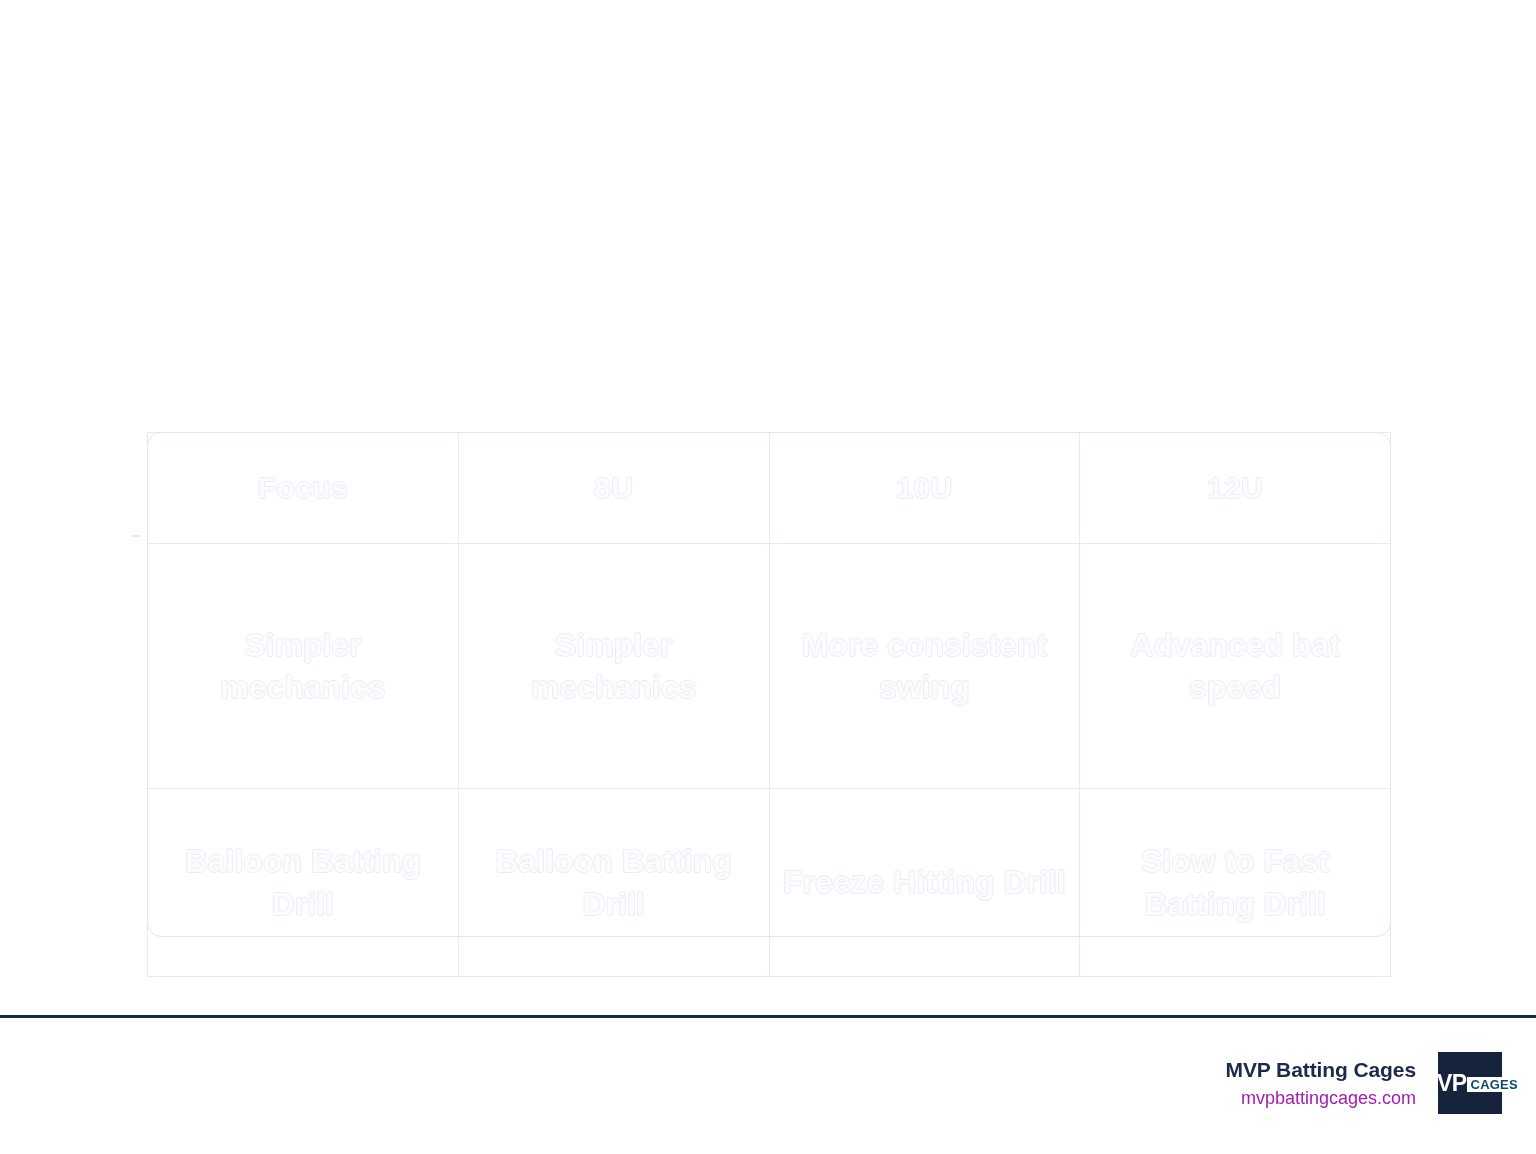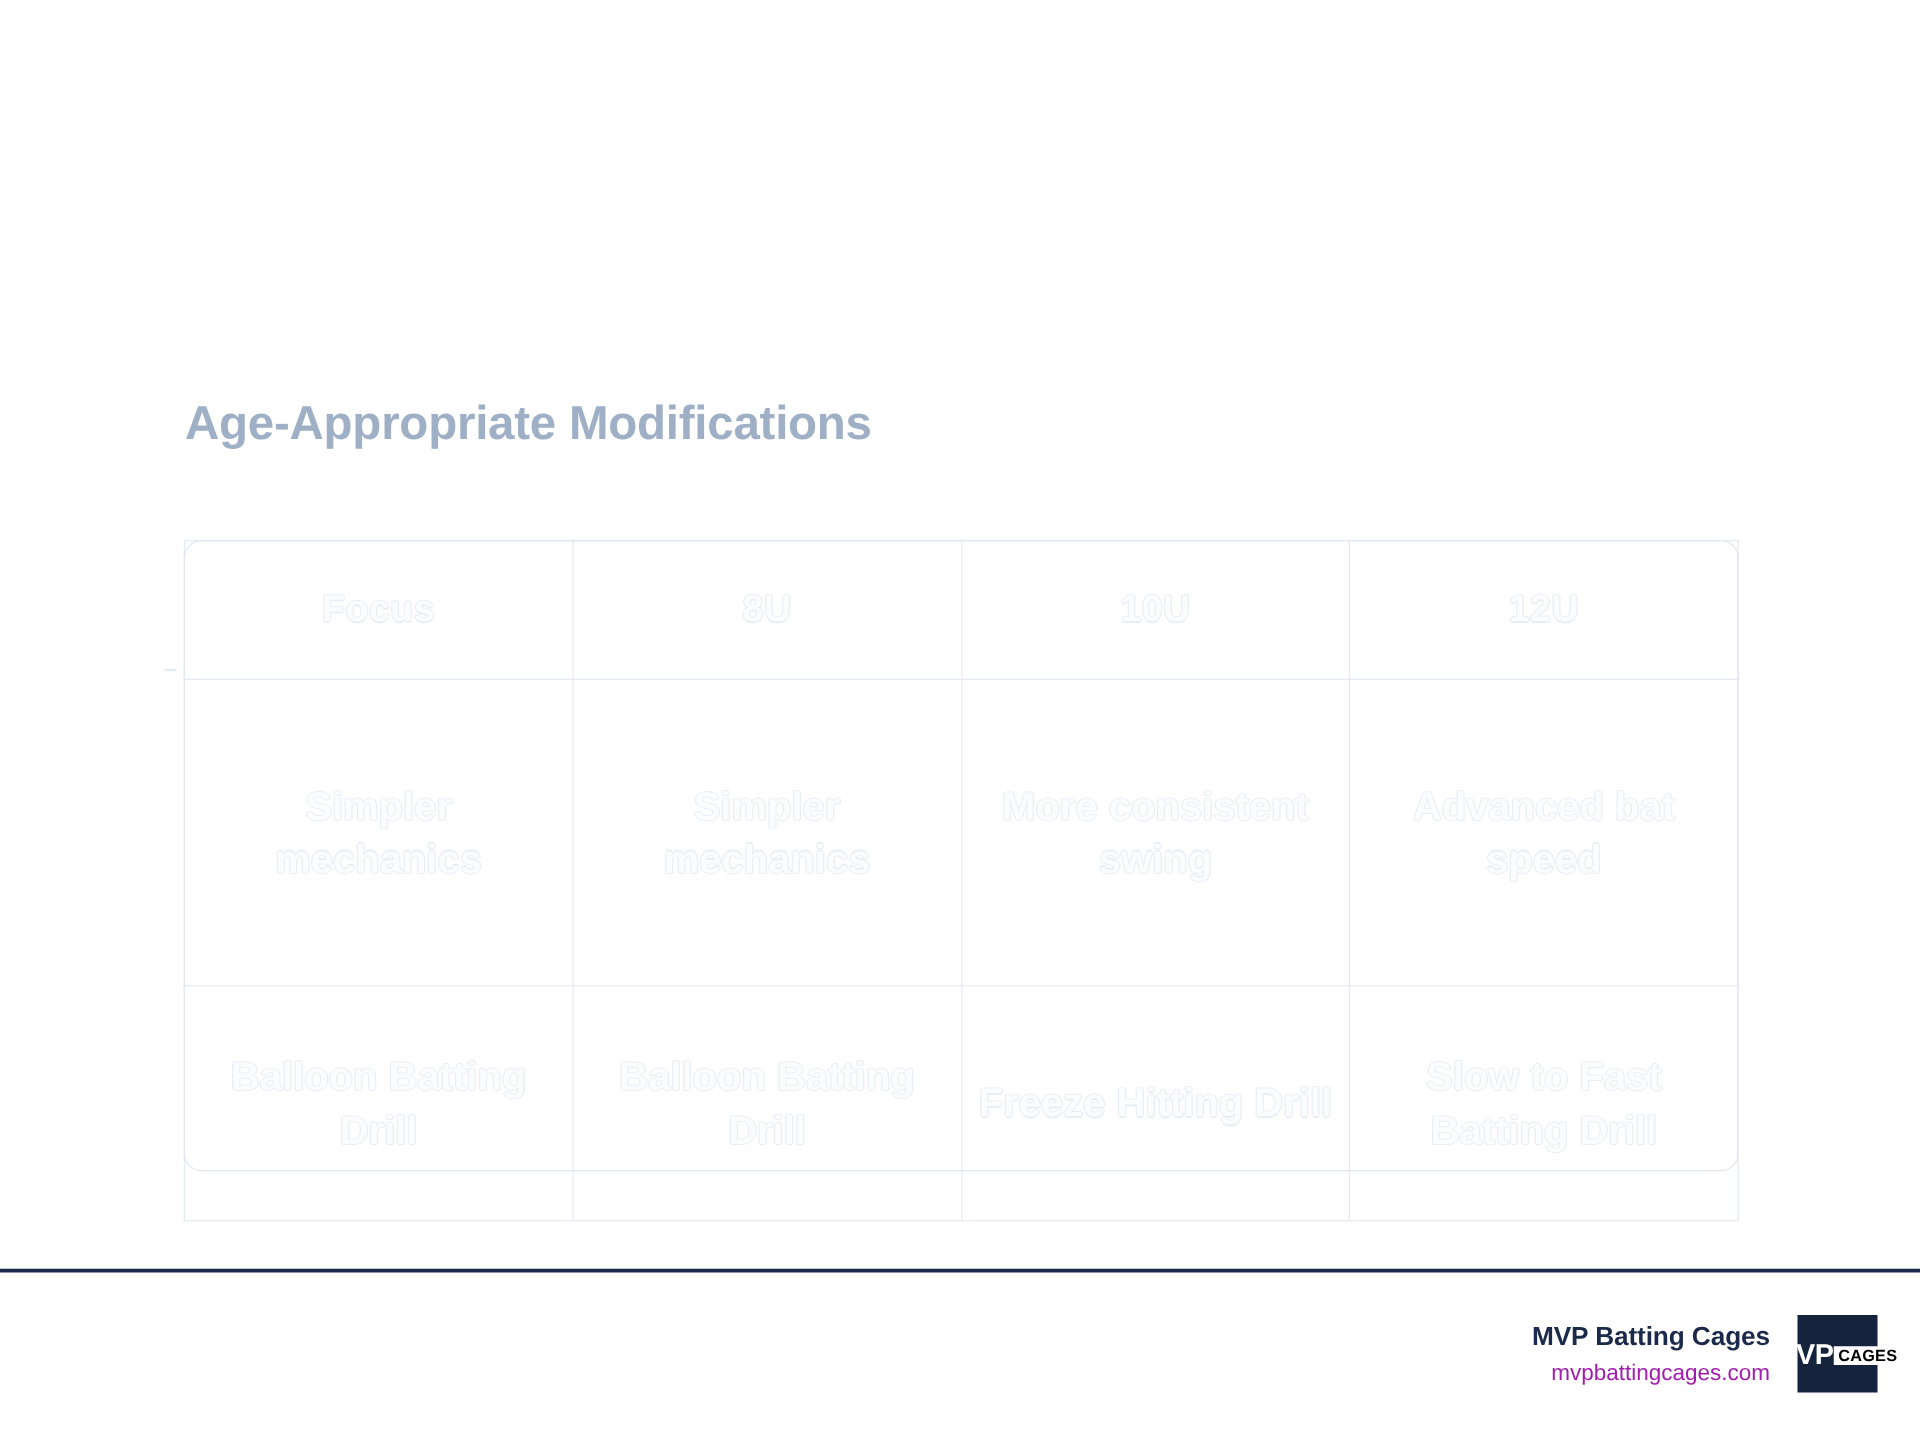--- a/index.html
+++ b/index.html
@@ -173,33 +173,32 @@
   }
   .logo .mvp {
     font-size: 23px;
     font-weight: bold;
     letter-spacing: -0.5px;
   }
   .logo .cages {
     font-size: 13px;
     font-weight: bold;
     background: #ffffff;
-    color: #000000;
+    color: #0c4a6e;
     padding: 1px 4px;
     margin-top: 3px;
     letter-spacing: 0.2px;
   }
 </style>
 </head>
 <body>
 
 <div class="slide">
 
 
-  <div class="subtitle">Age-Appropriate Modifications</div>
 
   <div class="table-wrap">
     <div class="tick"></div>
     <table class="matrix">
       <tbody>
         <tr class="head">
           <td>Focus</td>
           <td>8U</td>
           <td>10U</td>
           <td>12U</td>

